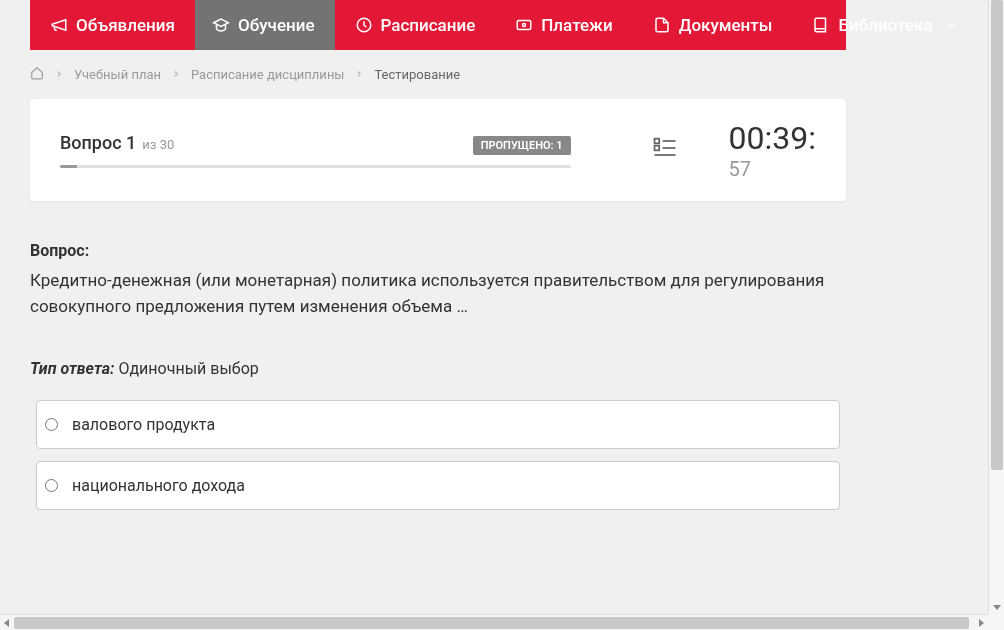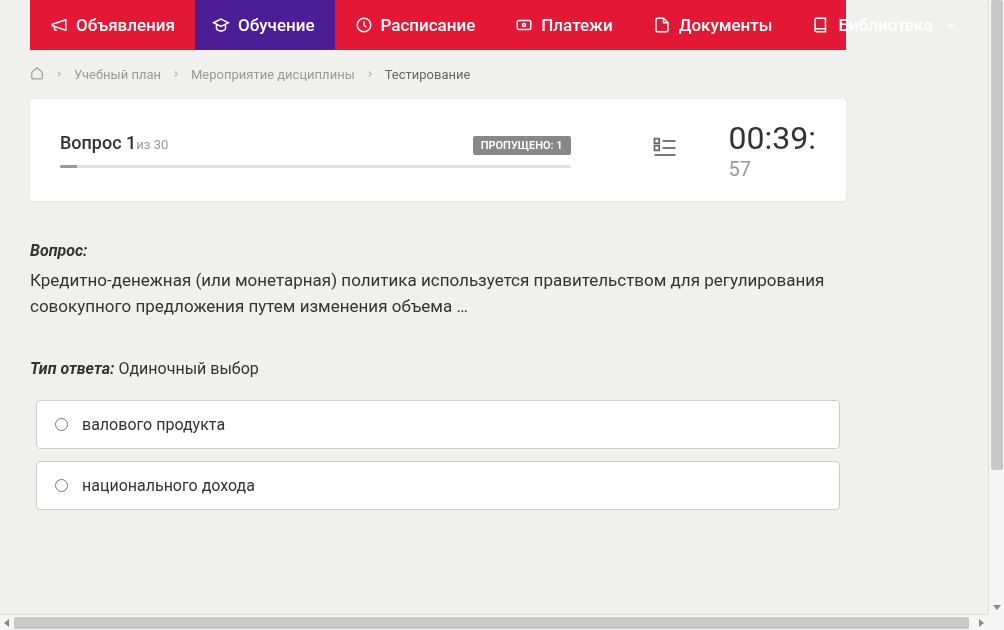--- a/index.html
+++ b/index.html
@@ -27,21 +27,21 @@
       display: flex;
       align-items: center;
       padding: 0 20px;
       color: #fff;
       font-size: 17px;
       font-weight: 500;
       cursor: pointer;
       gap: 8px;
     }
     .nav-item.active {
-      background: #4c1d95;
+      background: #737373;
       padding-left: 17px;
     }
     .nav-icon {
       display: inline-flex;
       align-items: center;
       justify-content: center;
     }
     .nav-chevron {
       margin-left: 4px;
     }
@@ -85,20 +85,21 @@
     .question-label-row {
       display: flex;
       align-items: baseline;
       gap: 8px;
       justify-content: space-between;
       margin-bottom: 10px;
     }
     .question-label-left {
       display: flex;
       align-items: baseline;
+      gap: 6px;
       justify-content: center;
     }
     .question-number {
       font-size: 18px;
       font-weight: 500;
       color: #333;
     }
     .question-total {
       font-size: 13px;
       color: #999;
@@ -139,21 +140,20 @@
     .timer-seconds {
       color: #999;
       font-size: 20px;
     }
     .question-body {
       margin: 0 30px;
     }
     .question-label {
       font-size: 16px;
       font-weight: 700;
-      font-style: italic;
       color: #333;
       margin-bottom: 8px;
     }
     .question-text {
       font-size: 17px;
       color: #333;
       line-height: 1.5;
       margin-bottom: 40px;
     }
     .answer-type-row {
@@ -164,21 +164,21 @@
     .answer-type-label {
       font-weight: 700;
       font-style: italic;
     }
     .answers {
       margin: 0 6px;
     }
     .answer-option {
       border: 1px solid #ccc;
       border-radius: 4px;
-      padding: 14px 18px;
+      padding: 14px 8px;
       margin-bottom: 12px;
       display: flex;
       align-items: center;
       gap: 14px;
       cursor: pointer;
       background: #fff;
     }
     .answer-option input[type="radio"] {
       width: 13px;
       height: 13px;
@@ -342,21 +342,21 @@
       <svg width="10" height="10" viewBox="0 0 24 24" fill="none" stroke="#bbb" stroke-width="3">
           <path d="M9 6l6 6-6 6"></path>
         </svg>
     </span>
     <span class="breadcrumb-item">Учебный план</span>
     <span class="breadcrumb-sep">
       <svg width="10" height="10" viewBox="0 0 24 24" fill="none" stroke="#bbb" stroke-width="3">
           <path d="M9 6l6 6-6 6"></path>
         </svg>
     </span>
-    <span class="breadcrumb-item">Мероприятие дисциплины</span>
+    <span class="breadcrumb-item">Расписание дисциплины</span>
     <span class="breadcrumb-sep">
       <svg width="10" height="10" viewBox="0 0 24 24" fill="none" stroke="#bbb" stroke-width="3">
           <path d="M9 6l6 6-6 6"></path>
         </svg>
     </span>
     <span class="breadcrumb-item current">Тестирование</span>
   </div>
 
 
   <div class="status-card">

